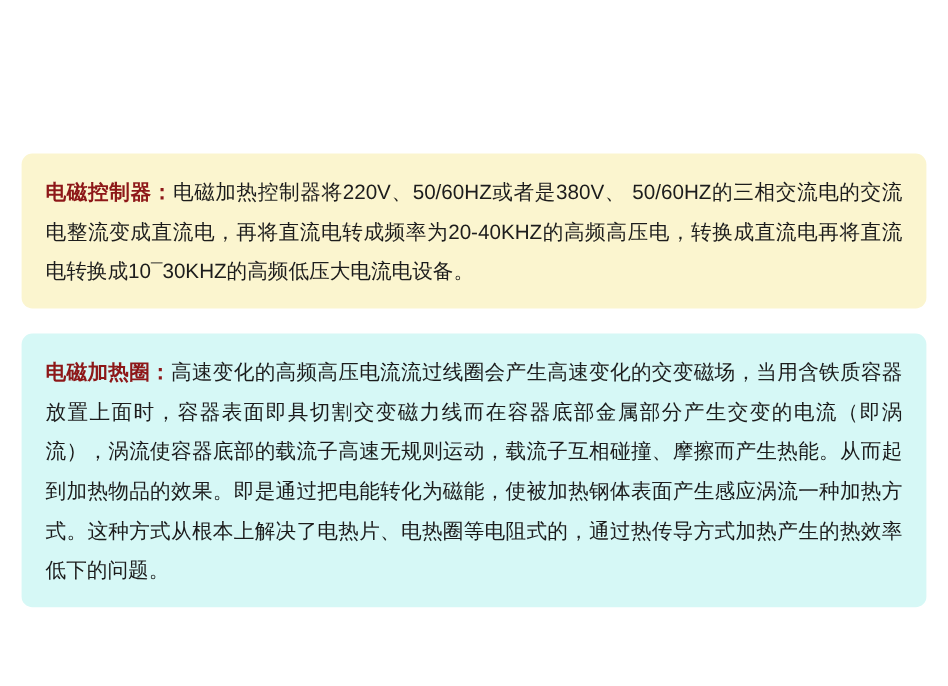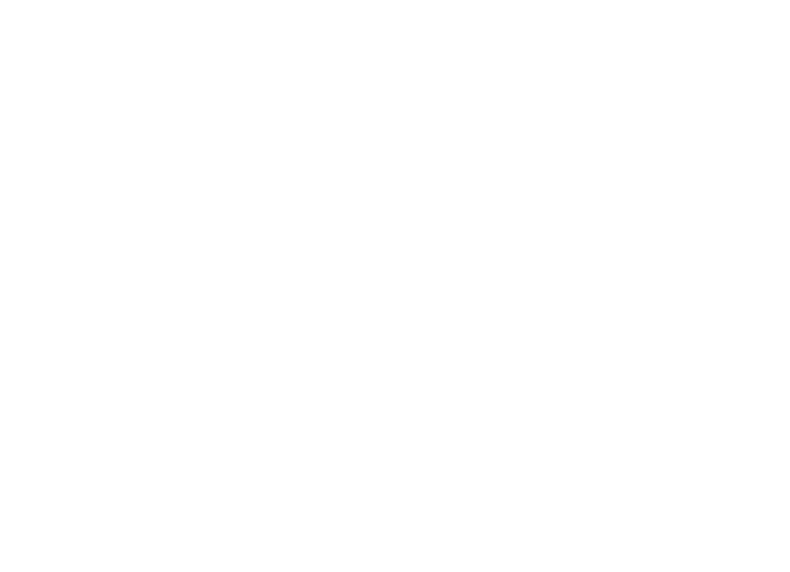--- a/index.html
+++ b/index.html
@@ -60,15 +60,21 @@
     font-weight: bold;
     color: #8d1718;
   }
 </style>
 </head>
 <body>
 
 <div id="page">
 
 
+  <div class="info-box" id="box-controller">
+    <p class="box-paragraph"><span class="box-heading">电磁控制器：</span><span>电磁加热控制器将220V、50/60HZ或者是380V、 50/60HZ的三相交流电的交流电整流变成直流电，再将直流电转成频率为20-40KHZ的高频高压电，转换成直流电再将直流电转换成10¯30KHZ的高频低压大电流电设备。</span></p>
+  </div>
 
+  <div class="info-box" id="box-coil">
+    <p class="box-paragraph"><span class="box-heading">电磁加热圈：</span><span>高速变化的高频高压电流流过线圈会产生高速变化的交变磁场，当用含铁质容器放置上面时，容器表面即具切割交变磁力线而在容器底部金属部分产生交变的电流（即涡流），涡流使容器底部的载流子高速无规则运动，载流子互相碰撞、摩擦而产生热能。从而起到加热物品的效果。即是通过把电能转化为磁能，使被加热钢体表面产生感应涡流一种加热方式。这种方式从根本上解决了电热片、电热圈等电阻式的，通过热传导方式加热产生的热效率低下的问题。</span></p>
+  </div>
 
 </div>
 
 </body></html>

